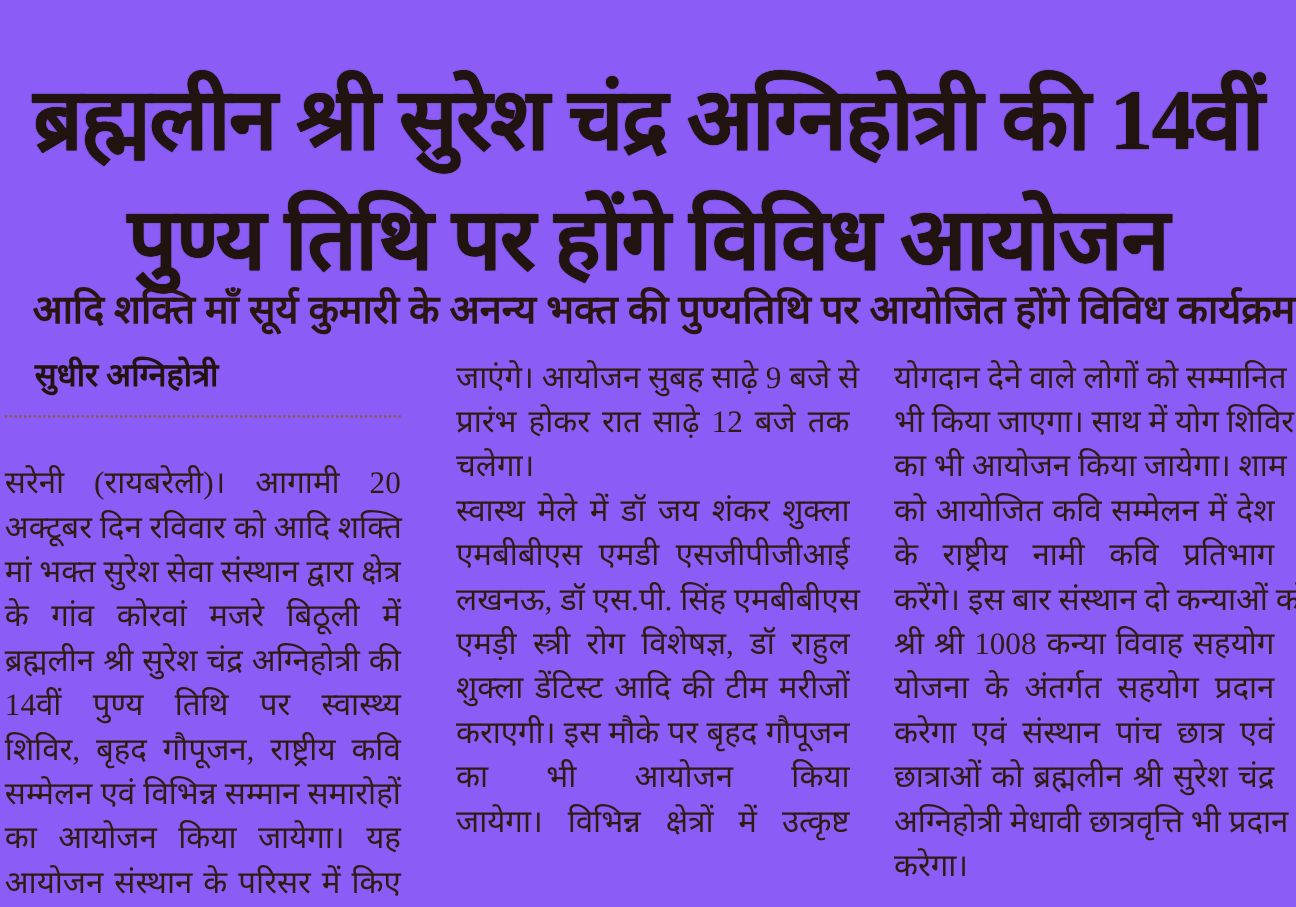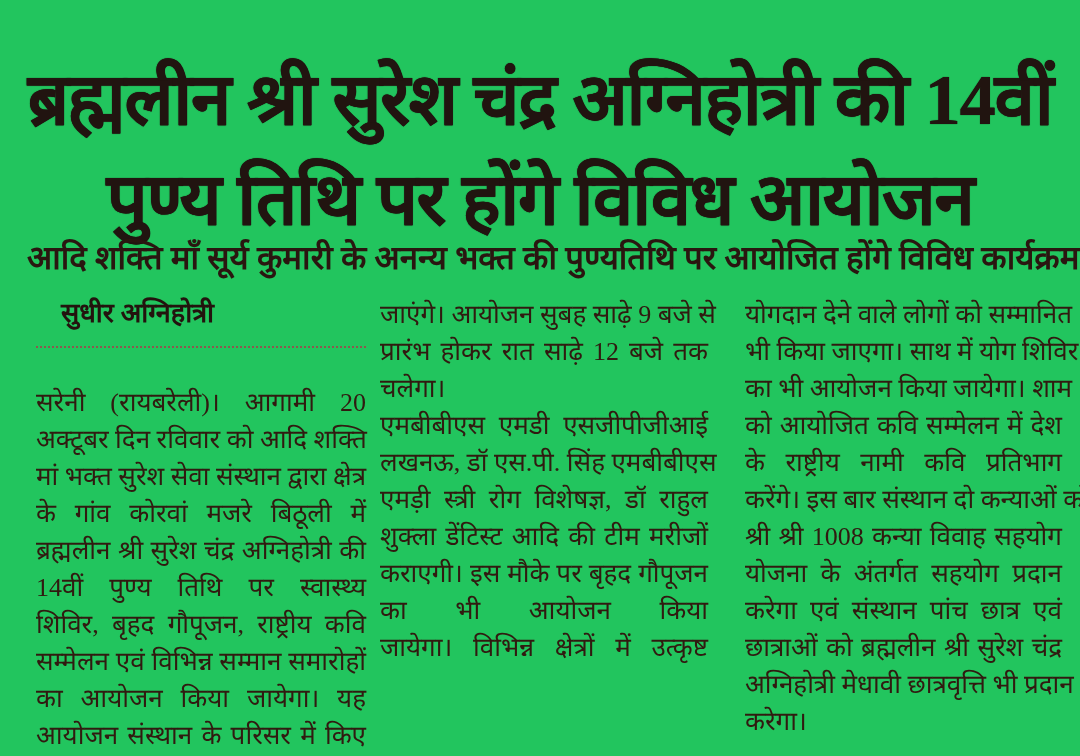--- a/index.html
+++ b/index.html
@@ -53,21 +53,21 @@
   }
 
   
   .column {
     position: absolute;
     top: 296px;
     font-size: 26px;
     line-height: 37px;
     color: #311a10;
   }
-  .col-1 { left: 36px;  width: 330px; }
+  .col-1 { left: 4px;  width: 330px; }
   .col-2 { left: 380px; width: 328px; }
   .col-3 { left: 745px; width: 317px; }
 
   .byline {
     font-weight: 700;
     font-size: 27px;
     padding-left: 25px;
     line-height: 34px;
     color: #23130e;
   }
@@ -84,21 +84,21 @@
     text-align-last: justify;
     white-space: nowrap;
   }
   .line.nojust {
     text-align-last: left;
   }
 </style>
 </head>
 <body>
 
-<div class="page" style="background: #22c55e;">
+<div class="page" style="background: #8b5cf6;">
 
   <h1 class="headline" style="color: rgb(33, 20, 16);">
     <span class="hl-line">ब्रह्मलीन श्री सुरेश चंद्र अग्निहोत्री की 14वीं</span>
     <span class="hl-line">पुण्य तिथि पर होंगे विविध आयोजन</span>
   </h1>
 
   <div class="subheadline">आदि शक्ति माँ सूर्य कुमारी के अनन्य भक्त की पुण्यतिथि पर आयोजित होंगे विविध कार्यक्रम</div>
 
   <div class="column col-1" style="color: rgb(49, 26, 16);">
     <div class="byline">सुधीर अग्निहोत्री</div>
@@ -115,20 +115,21 @@
         <div class="line">का आयोजन किया जायेगा। यह</div>
         <div class="line">आयोजन संस्थान के परिसर में किए</div>
       </div>
   </div>
 
   <div class="column col-2" style="color: rgb(49, 26, 16);">
     <div class="body-lines">
         <div class="line">जाएंगे। आयोजन सुबह साढ़े 9 बजे से</div>
         <div class="line">प्रारंभ होकर रात साढ़े 12 बजे तक</div>
         <div class="line nojust">चलेगा।</div>
+        <div class="line">स्वास्थ मेले में डॉ जय शंकर शुक्ला</div>
         <div class="line">एमबीबीएस एमडी एसजीपीजीआई</div>
         <div class="line">लखनऊ, डॉ एस.पी. सिंह एमबीबीएस</div>
         <div class="line">एमड़ी स्त्री रोग विशेषज्ञ, डॉ राहुल</div>
         <div class="line">शुक्ला डेंटिस्ट आदि की टीम मरीजों</div>
         <div class="line">कराएगी। इस मौके पर बृहद गौपूजन</div>
         <div class="line">का भी आयोजन किया</div>
         <div class="line">जायेगा। विभिन्न क्षेत्रों में उत्कृष्ट</div>
       </div>
   </div>
 

